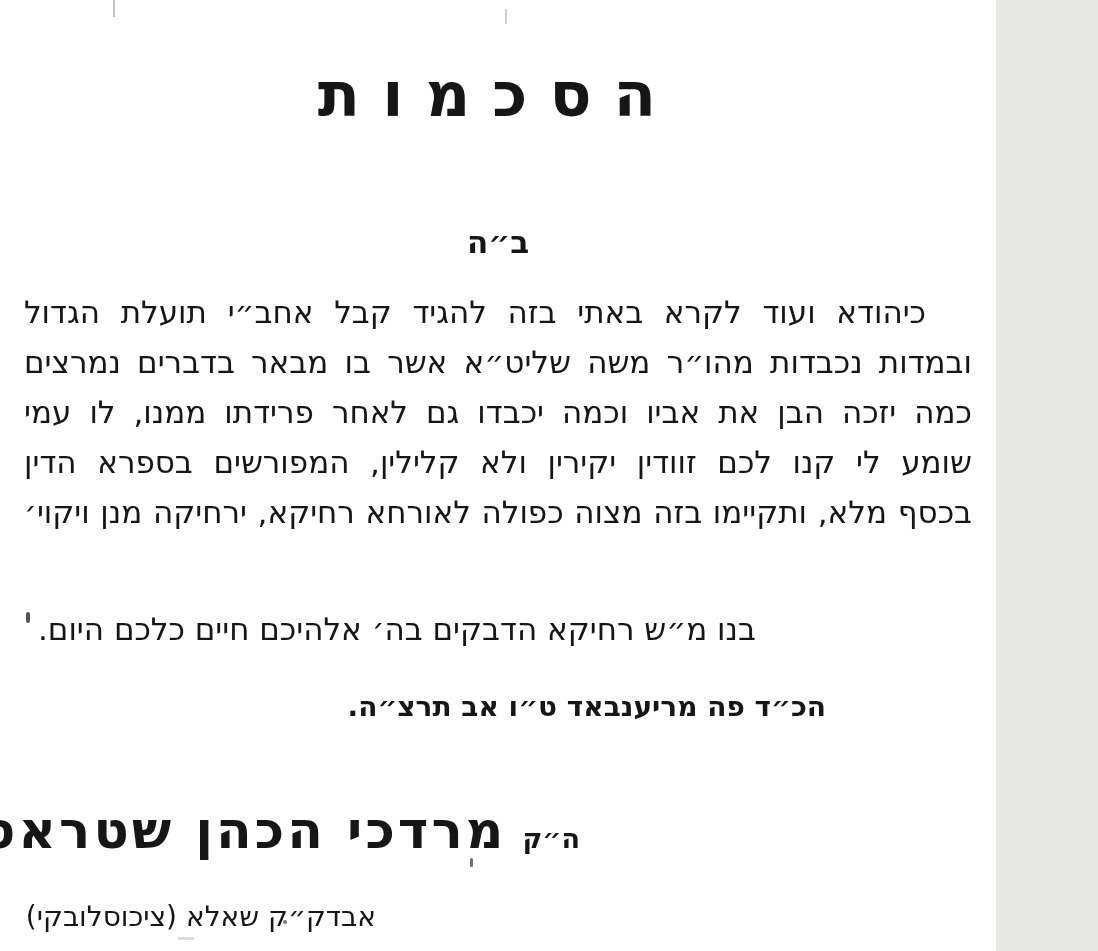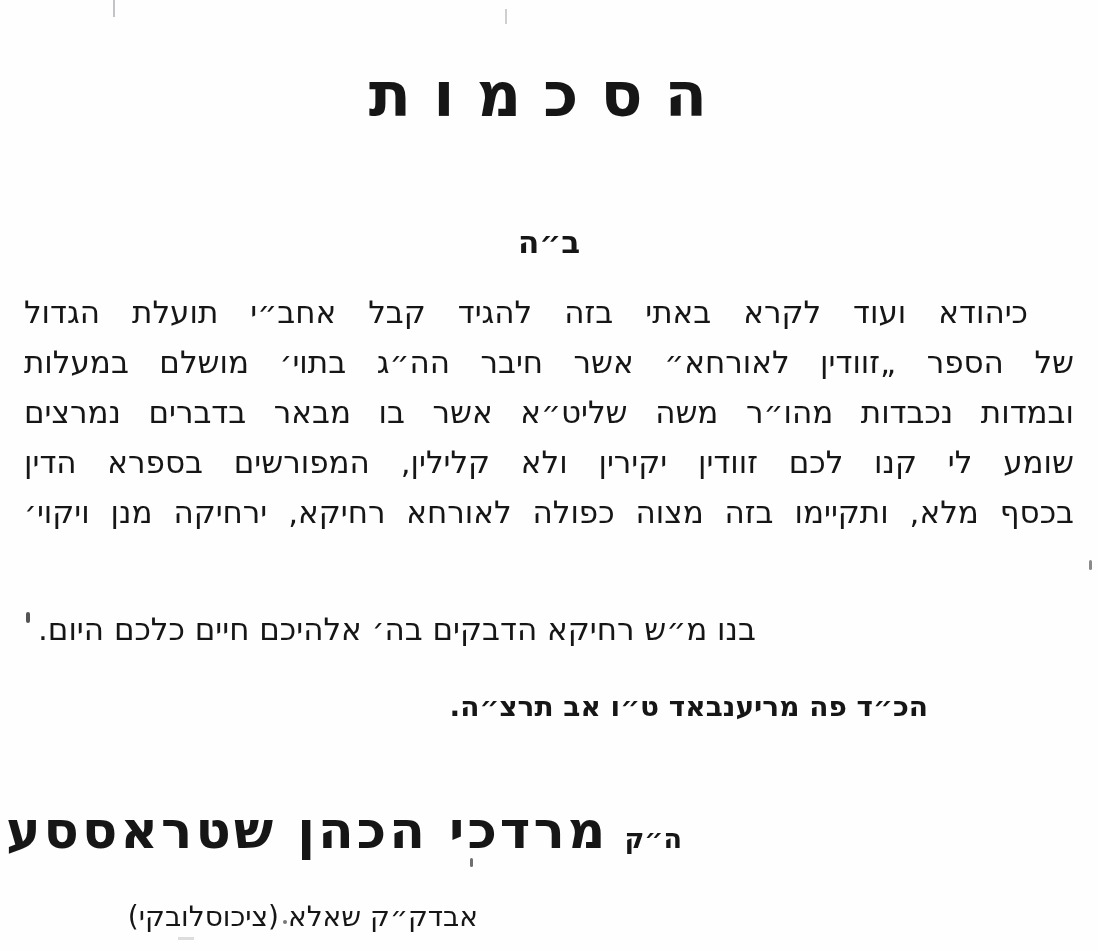--- a/index.html
+++ b/index.html
@@ -2,21 +2,21 @@
 <html lang="he"><head>
 <meta charset="utf-8">
 <style>
   html, body {
     margin: 0;
     padding: 0;
     background: #e8e8e4;
   }
   .page {
     position: relative;
-    width: 1098px;
+    width: 996px;
     height: 951px;
     background: #fefefe;
     overflow: hidden;
     direction: rtl;
     font-family: "DejaVu Sans", sans-serif;
     color: #161616;
   }
   .title {
     position: absolute;
     top: 58px;
@@ -113,22 +113,22 @@
 <body>
 
 <div class="page">
 
   <div class="title">הסכמות</div>
 
   <div class="bh">ב״ה</div>
 
   <div class="para">
     <div class="line indent-first">כיהודא ועוד לקרא באתי בזה להגיד קבל אחב״י תועלת הגדול</div>
-    <div class="line">של הספר „זוודין לאורחא״ אשר חיבר הה״ג בתוי׳ מושלם במעלות</div>
     <div class="line">ובמדות נכבדות מהו״ר משה שליט״א אשר בו מבאר בדברים נמרצים</div>
+    <div class="line">כמה יזכה הבן את אביו וכמה יכבדו גם לאחר פרידתו ממנו, לו עמי</div>
     <div class="line">שומע לי קנו לכם זוודין יקירין ולא קלילין, המפורשים בספרא הדין</div>
     <div class="line">בכסף מלא, ותקיימו בזה מצוה כפולה לאורחא רחיקא, ירחיקה מנן ויקוי׳</div>
   </div>
 
   <div class="last-line">בנו מ״ש רחיקא הדבקים בה׳ אלהיכם חיים כלכם היום.</div>
 
   <div class="dateline">הכ״ד פה מריענבאד ט״ו אב תרצ״ה.</div>
 
   <div class="signature">
     <span class="sig-prefix">ה״ק</span>

